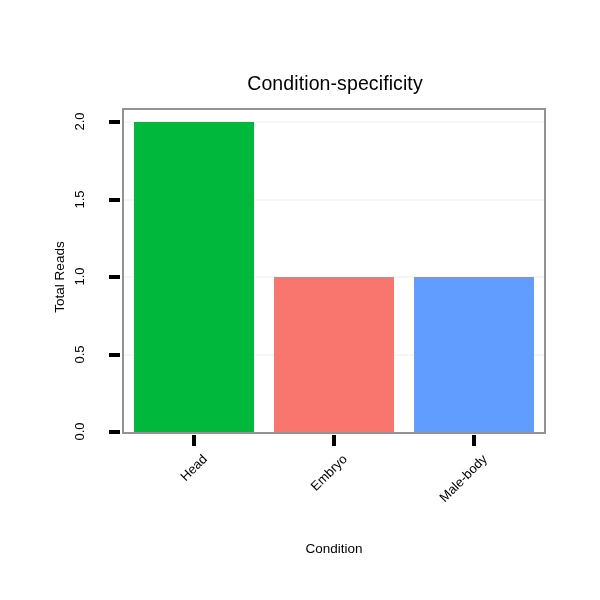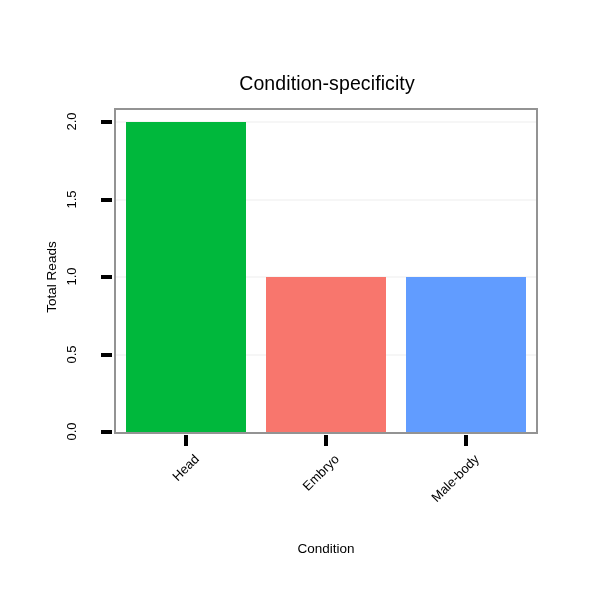--- a/index.html
+++ b/index.html
@@ -11,20 +11,21 @@
     width: 600px;
     height: 600px;
     font-family: "Liberation Sans", sans-serif;
     color: #000000;
     overflow: hidden;
   }
   #chart-root {
     position: relative;
     width: 590px;
     height: 600px;
+    margin-left: 8px;
   }
 
   
   .chart-title {
     position: absolute;
     left: 0;
     top: 72px;
     width: 600px;
     text-align: center;
     font-size: 19.5px;

